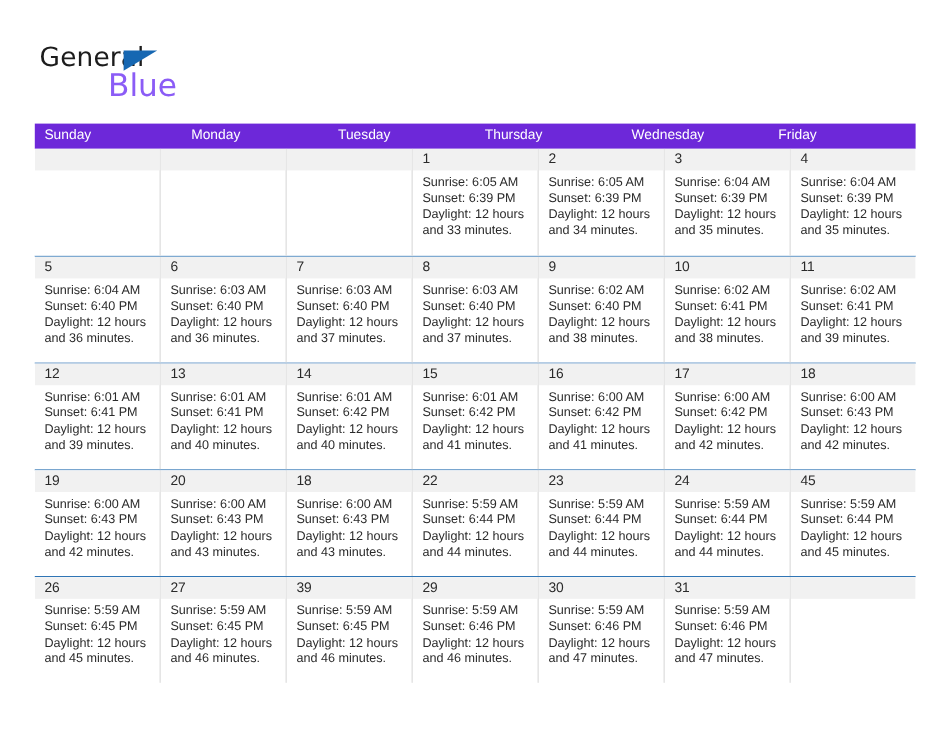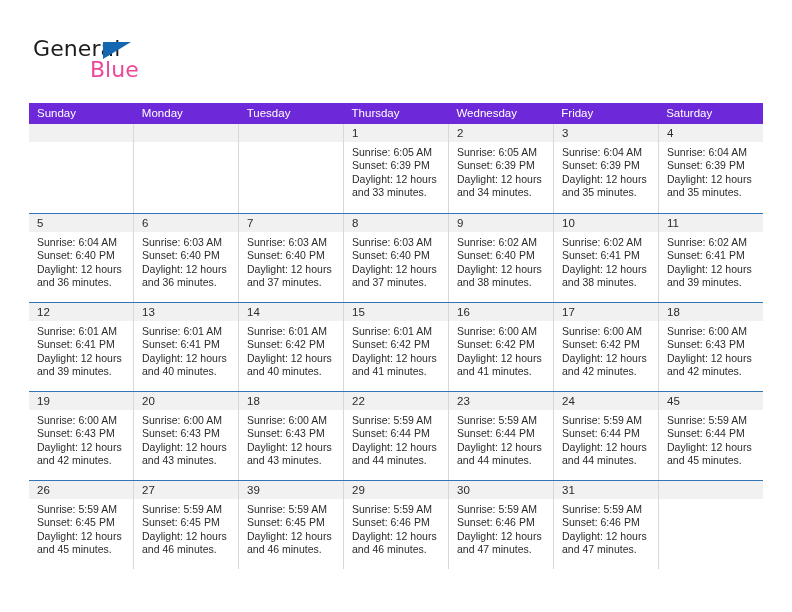--- a/index.html
+++ b/index.html
@@ -52,22 +52,22 @@
     top: 6px;
     width: 0;
     height: 0;
     border-left: 28px solid #1667b2;
     border-bottom: 17px solid transparent;
   }
   .logo-blue {
     position: absolute;
     left: 57px;
     top: 21px;
-    font-size: 22px;
-    color: #ec4899;
+    font-size: 26px;
+    color: #8b5cf6;
     font-family: "DejaVu Sans", sans-serif;
     font-weight: 400;
   }
 
   .title-block {
     position: absolute;
     right: 33px;
     top: 30px;
     text-align: right;
   }
@@ -166,21 +166,20 @@
 
   <div class="calendar">
 
     <div class="dow-row">
       <div class="dow">Sunday</div>
       <div class="dow">Monday</div>
       <div class="dow">Tuesday</div>
       <div class="dow">Thursday</div>
       <div class="dow">Wednesday</div>
       <div class="dow">Friday</div>
-      <div class="dow">Saturday</div>
     </div>
 
     <div id="weeks-container">
         <div class="week first">
           <div class="cell empty">
             <span class="daynum"></span>
           </div>
           <div class="cell empty">
             <span class="daynum"></span>
           </div>

